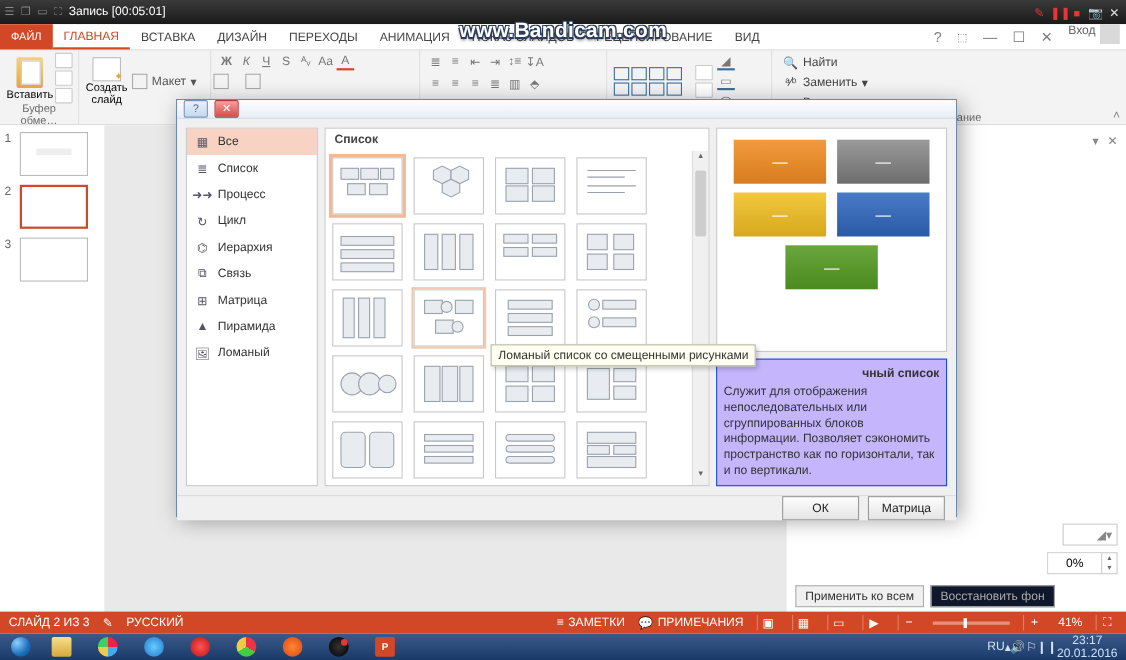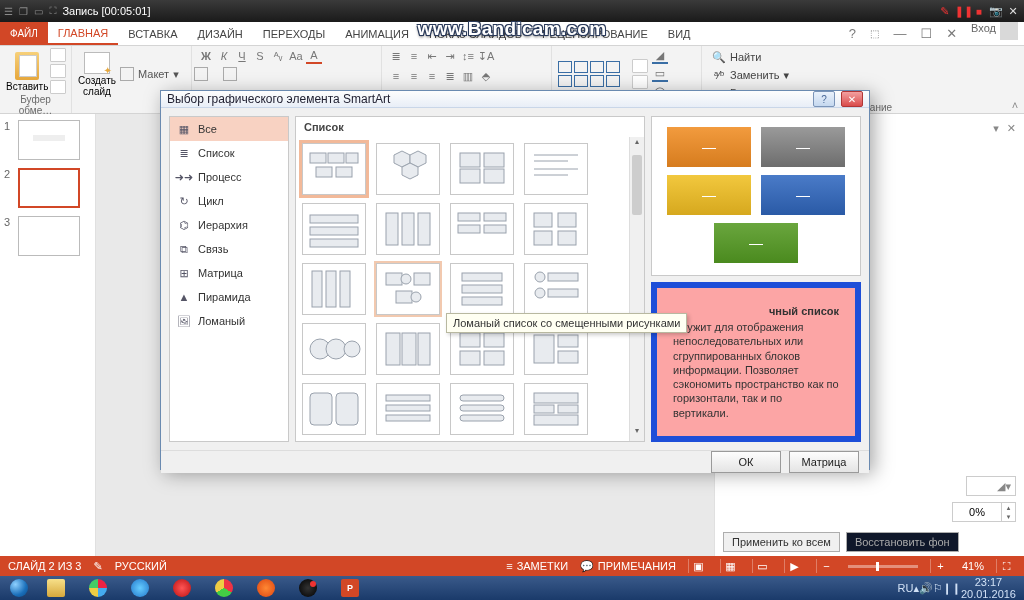--- a/index.html
+++ b/index.html
@@ -90,21 +90,21 @@
 .scrollbar .sar.top{top:0}.scrollbar .sar.bot{bottom:0}
 .dlg-right{width:210px;display:flex;flex-direction:column;gap:6px}
 .preview{border:1px solid #c9c9c9;background:#fff;flex:1;padding:10px;display:flex;flex-direction:column;gap:8px}
 .prow{display:flex;gap:10px;justify-content:center}
 .pbox{width:84px;height:40px;display:flex;align-items:center;justify-content:center;color:#fff;font-size:14px}
 .pbox.or{background:linear-gradient(#f29b3e,#d67c1e)}
 .pbox.gy{background:linear-gradient(#9a9a9a,#6d6d6d)}
 .pbox.ye{background:linear-gradient(#f2c83e,#d6a81e)}
 .pbox.bl{background:linear-gradient(#4a7bc8,#2a5aa6)}
 .pbox.gr{background:linear-gradient(#6aa63e,#4a8a1e)}
-.desc{border:6px solid #1d4ed8;background:#fca5a5;padding:16px;color:#333;font-size:11px;line-height:1.3}
+.desc{border:1px solid #1d4ed8;background:#c4b5fd;padding:6px;color:#333;font-size:11px;line-height:1.3}
 .desc .dt{font-weight:600;margin-bottom:2px;display:block;text-align:right}
 .dlg-foot{height:36px;display:flex;align-items:center;justify-content:flex-end;gap:8px;padding:0 10px;border-top:1px solid #ddd;background:#f0f0f0}
 .dlg-foot .btn{min-width:70px;height:22px;border:1px solid #9a9a9a;background:linear-gradient(#fdfdfd,#e4e4e4);cursor:pointer;font-size:11px;color:#222}
 .tooltip{position:absolute;left:446px;top:313px;background:#fffff2;border:1px solid #b8b8a0;padding:3px 6px;font-size:11px;color:#333;z-index:30;box-shadow:2px 2px 4px rgba(0,0,0,.2)}
 
 .status{position:absolute;bottom:24px;left:0;right:0;height:20px;background:#d24726;color:#fff;display:flex;align-items:center;padding:0 8px;font-size:10px;gap:12px}
 .status .sp{flex:1}
 .status .sbtn{display:flex;align-items:center;gap:4px;cursor:pointer;text-transform:uppercase}
 .status .vbtn{width:20px;height:14px;display:flex;align-items:center;justify-content:center;border-left:1px solid rgba(255,255,255,.3);cursor:pointer}
 .zoomtrack{width:70px;height:3px;background:rgba(255,255,255,.4);position:relative}
@@ -316,21 +316,20 @@
     </div>
     <div class="btnrow">
       <button class="btn">Применить ко всем</button>
       <button class="btn dis">Восстановить фон</button>
     </div>
   </div>
 </div>
 
 <div class="dialog">
   <div class="dlg-title">
-    <span class="t">Выбор графического элемента SmartArt</span>
     <div class="winbtn">?</div>
     <div class="winbtn close">✕</div>
   </div>
   <div class="dlg-body">
     <div class="dlg-cats">
       <div class="catitem sel">
           <span class="cico">▦</span>
           <span>Все</span>
         </div>
       <div class="catitem">

